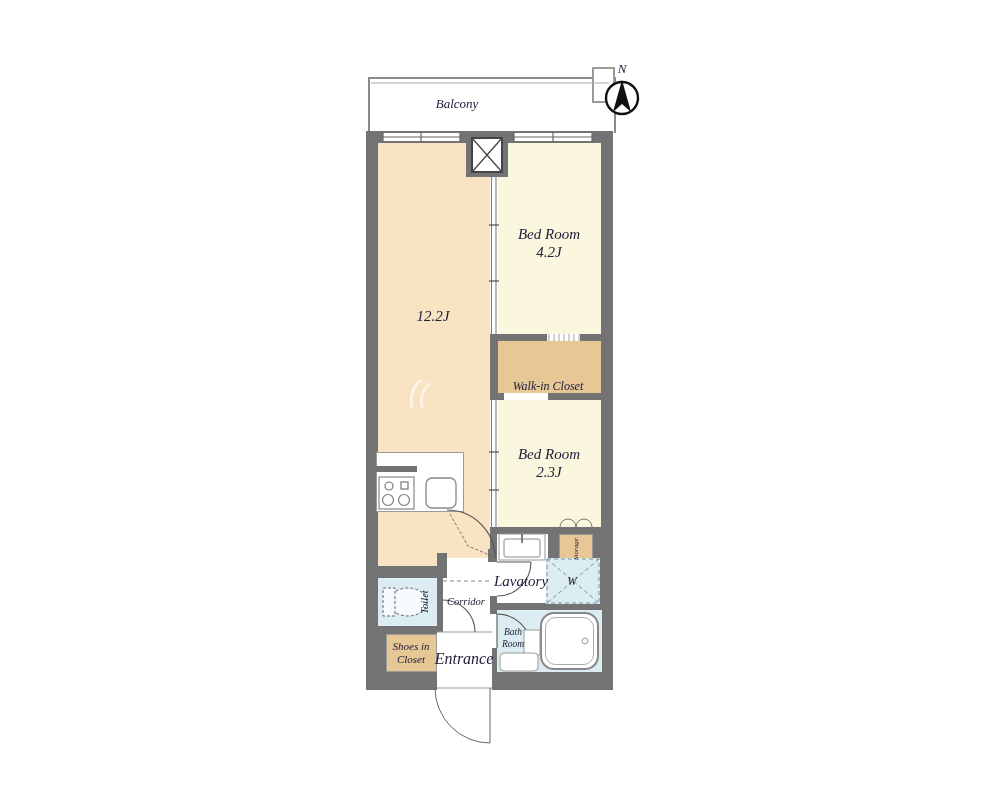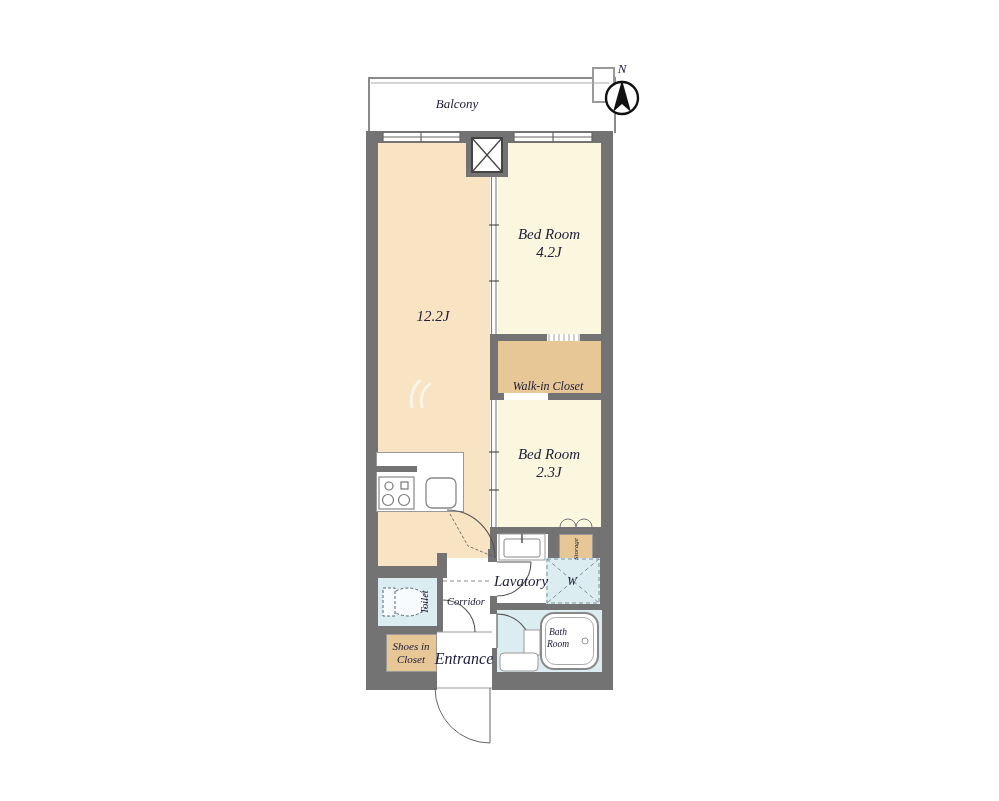--- a/index.html
+++ b/index.html
@@ -182,21 +182,21 @@
   <div class="lbl" style="left:548px;top:366px;font-size:12px;margin-top:20px;">Walk-in Closet</div>
 
   <div class="lbl" style="left:549px;top:463px;font-size:15px;">
     <div>Bed Room</div>
     <div>2.3J</div>
   </div>
 
   <div class="lbl rot" style="left:576px;top:549px;font-size:7px;">Storage</div>
   <div class="lbl" style="left:521px;top:581px;font-size:15px;">Lavatory</div>
   <div class="lbl" style="left:572px;top:581px;font-size:11.5px;">W</div>
-  <div class="lbl wrapped" style="left:513px;top:639px;font-size:9.5px;width:34px;white-space:normal;margin-left:45px;">Bath Room</div>
+  <div class="lbl wrapped" style="left:513px;top:639px;font-size:9.5px;width:34px;white-space:normal;">Bath Room</div>
   <div class="lbl rot" style="left:425px;top:602px;font-size:10.5px;">Toilet</div>
   <div class="lbl" style="left:466px;top:602px;font-size:10.5px;">Corridor</div>
   <div class="lbl wrapped" style="left:411px;top:653px;font-size:11px;width:54px;white-space:normal;">Shoes in Closet</div>
   <div class="lbl" style="left:464px;top:659px;font-size:16px;">Entrance</div>
 
   <div class="wm">
     <svg width="26" height="34" viewBox="0 0 26 34">
       <path d="M7,30 C4,18 10,7 15,4 M17,30 C14,19 20,10 25,7" fill="none" stroke="rgba(255,255,255,0.60)" stroke-width="3" stroke-linecap="round"></path>
     </svg>
   </div>

